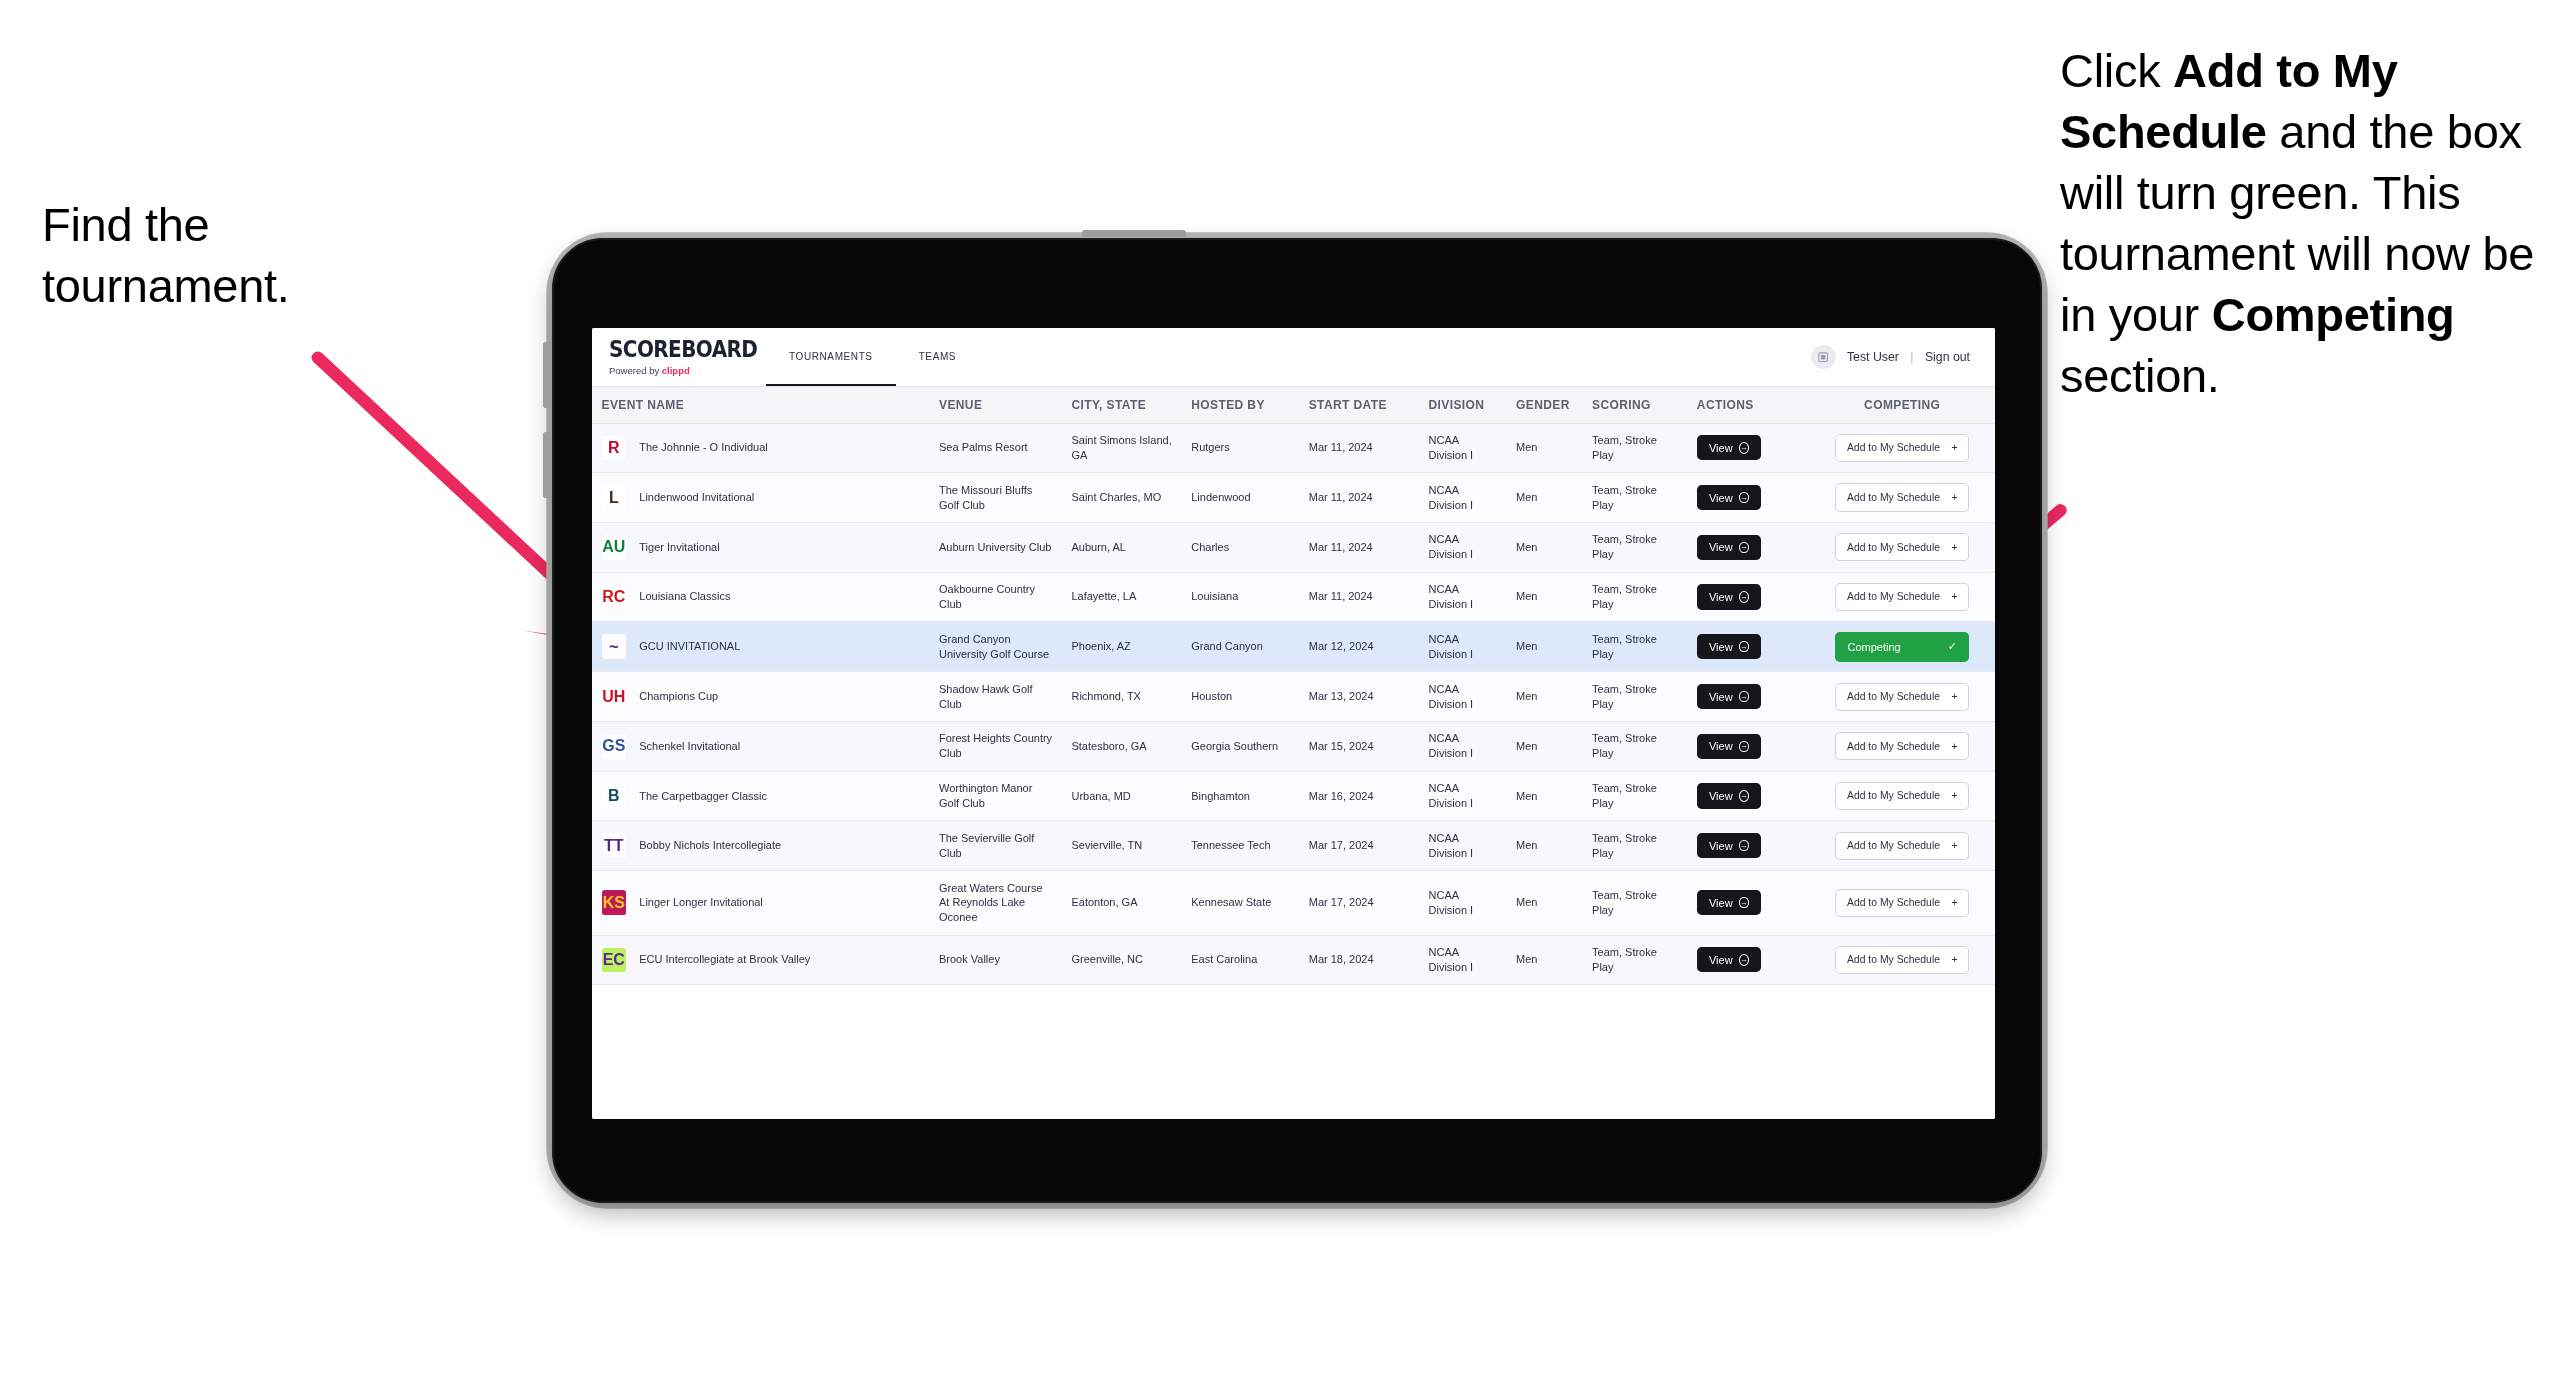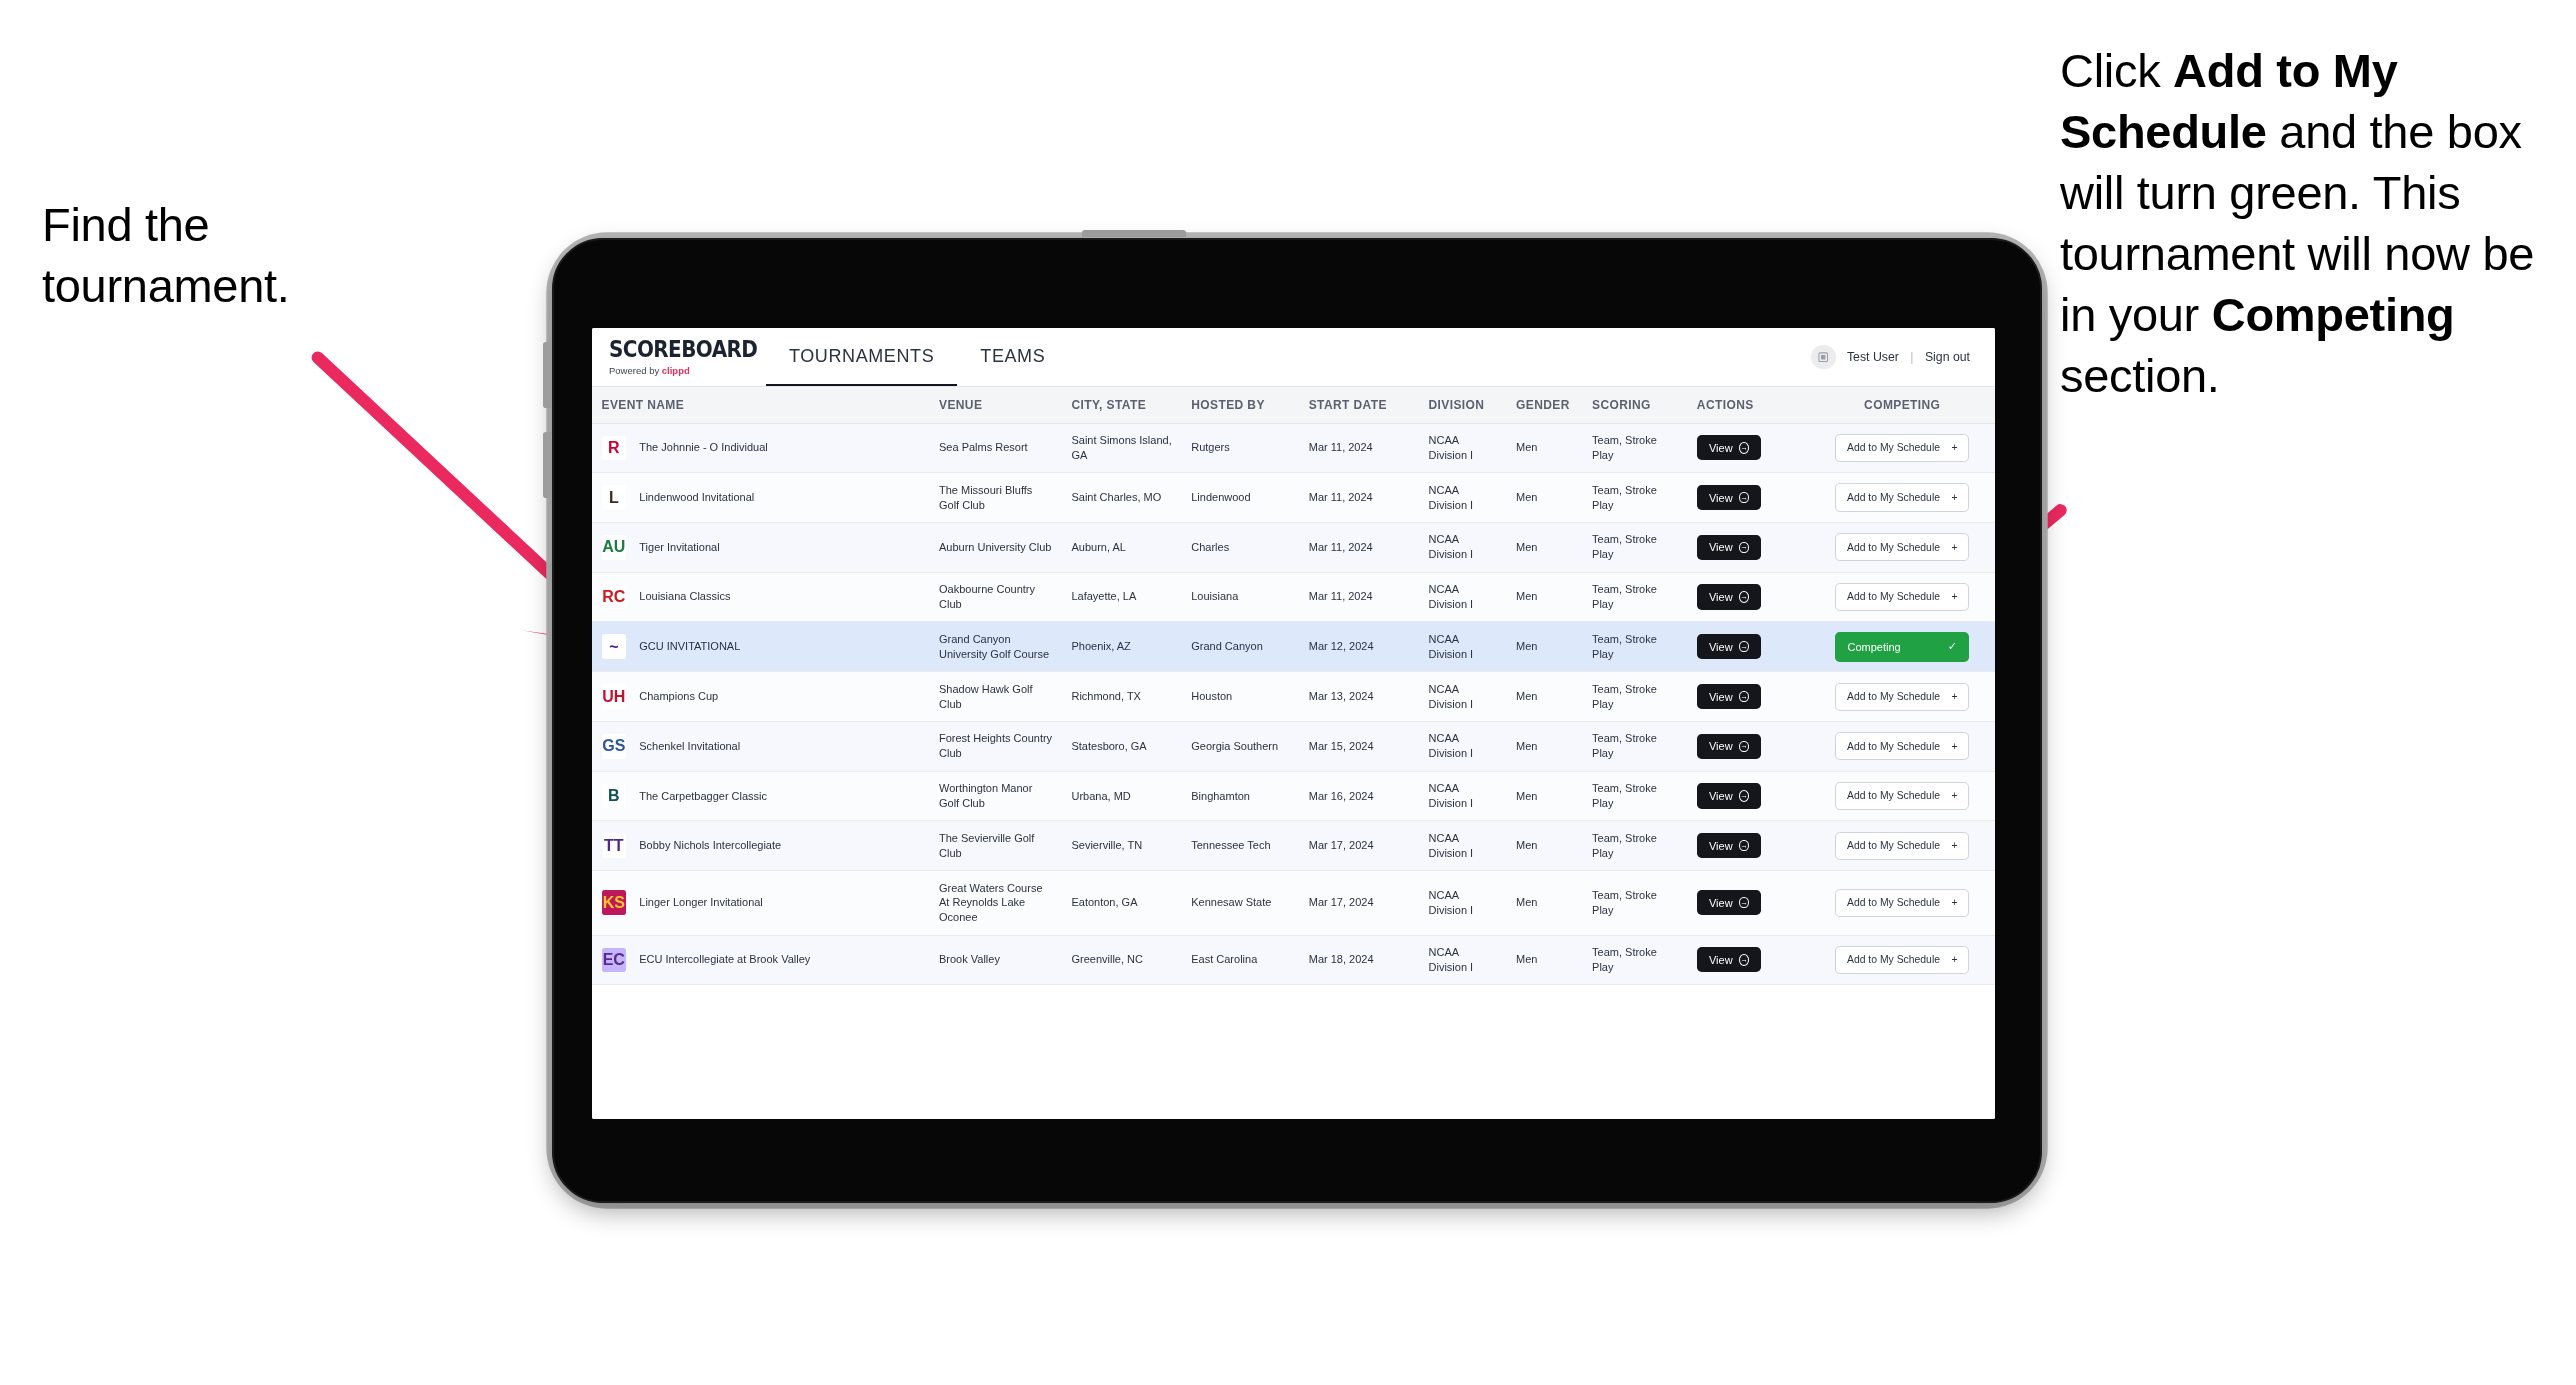--- a/index.html
+++ b/index.html
@@ -80,21 +80,21 @@
     font-weight: 700; font-size: 20px; letter-spacing: -0.6px;
     color: #1c2330; line-height: 1;
     transform: scaleY(1.12); transform-origin: left top;
   }
   .brand-sub { font-size: 9.5px; color: #3d4350; margin-top: 6.6px; white-space: nowrap; }
   .brand-sub .clippd { color: #ec2a5e; font-weight: 700; }
 
   .nav-tabs { display: flex; align-items: stretch; margin-left: 15px; }
   .nav-tab {
     display: flex; align-items: center; padding: 12px 23px;
-    font-size: 18px; letter-spacing: 0.6px; color: #2b3240;
+    font-size: 10px; letter-spacing: 0.6px; color: #2b3240;
     border-bottom: 2.8px solid transparent; cursor: pointer;
     background: transparent;
   }
   .nav-tab.active { border-bottom-color: #12161f; background: #fff; }
 
   .header-right {
     margin-left: auto; display: flex; align-items: center; gap: 11.4px; padding-right: 25px;
   }
   .avatar {
     width: 24.6px; height: 24.6px; border-radius: 50%;
@@ -507,21 +507,21 @@
        </button>
      </td>
      <td style="text-align:center"><button class="btn-add">
          <span>Add to My Schedule</span>
          <span>+</span>
        </button></td>
               </tr>
               <tr>
                 <td>
        <div class="evt-cell">
-         <span class="logo" style="color:#592a8a;background:#c4b5fd">EC</span>
+         <span class="logo" style="color:#592a8a;background:#bef264">EC</span>
          <span class="evt-name">ECU Intercollegiate at Brook Valley</span>
        </div>
      </td>
      <td>Brook Valley</td>
      <td>Greenville, NC</td>
      <td>East Carolina</td>
      <td>Mar 18, 2024</td>
      <td>NCAA Division I</td>
      <td>Men</td>
      <td>Team, Stroke Play</td>

